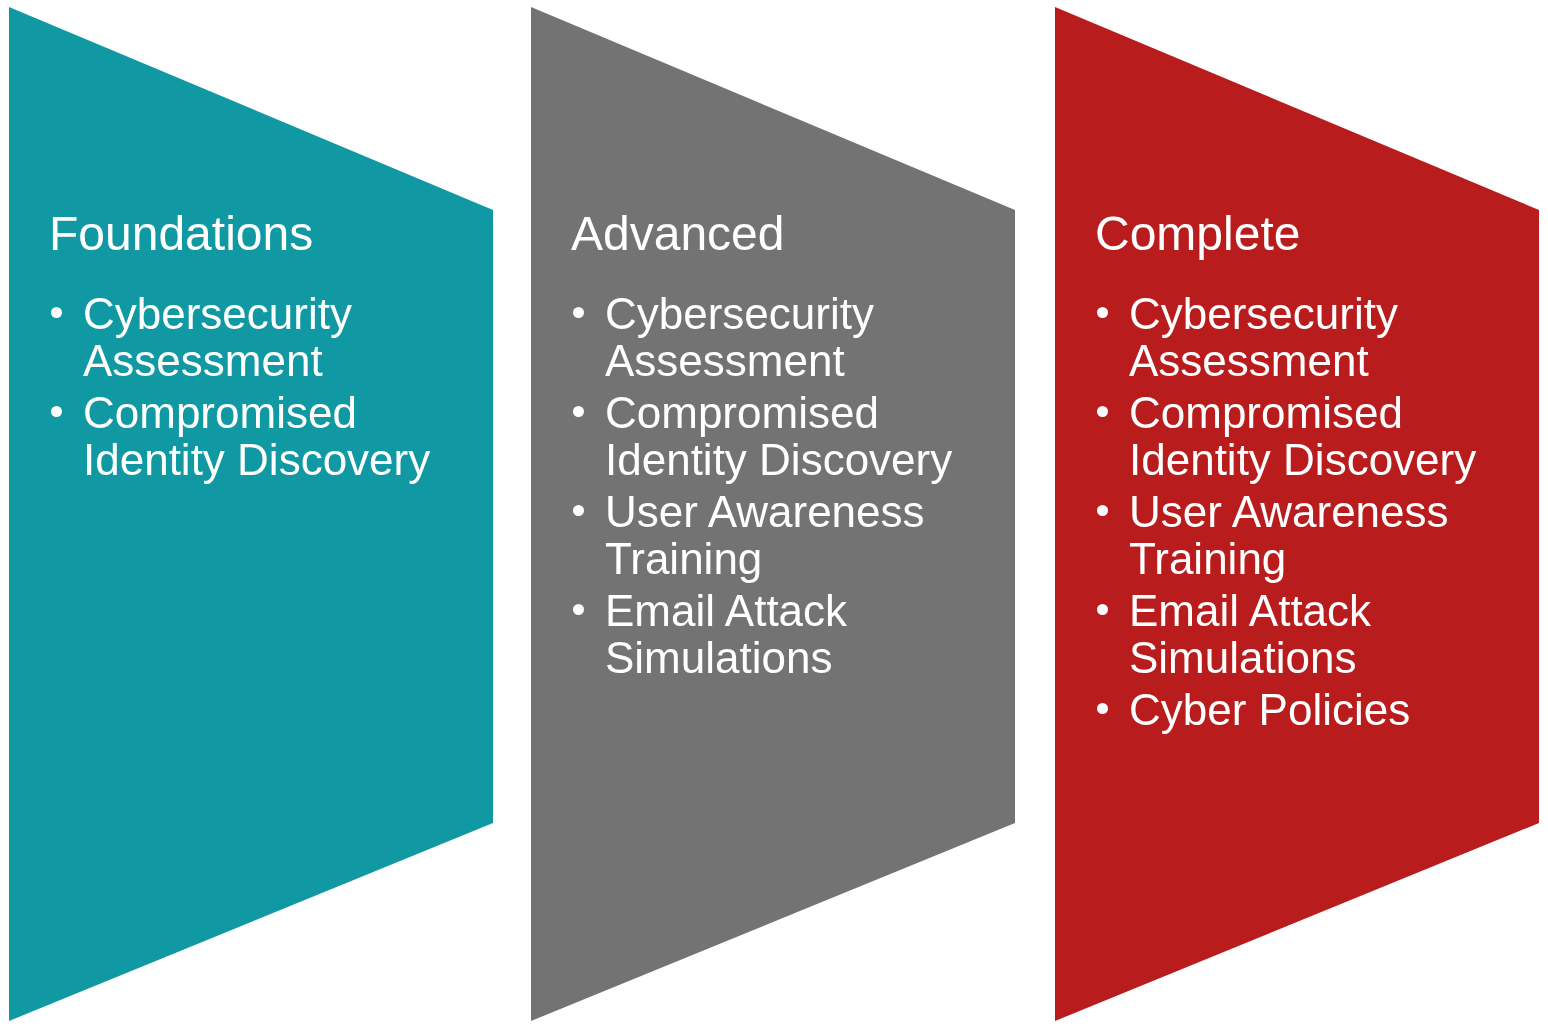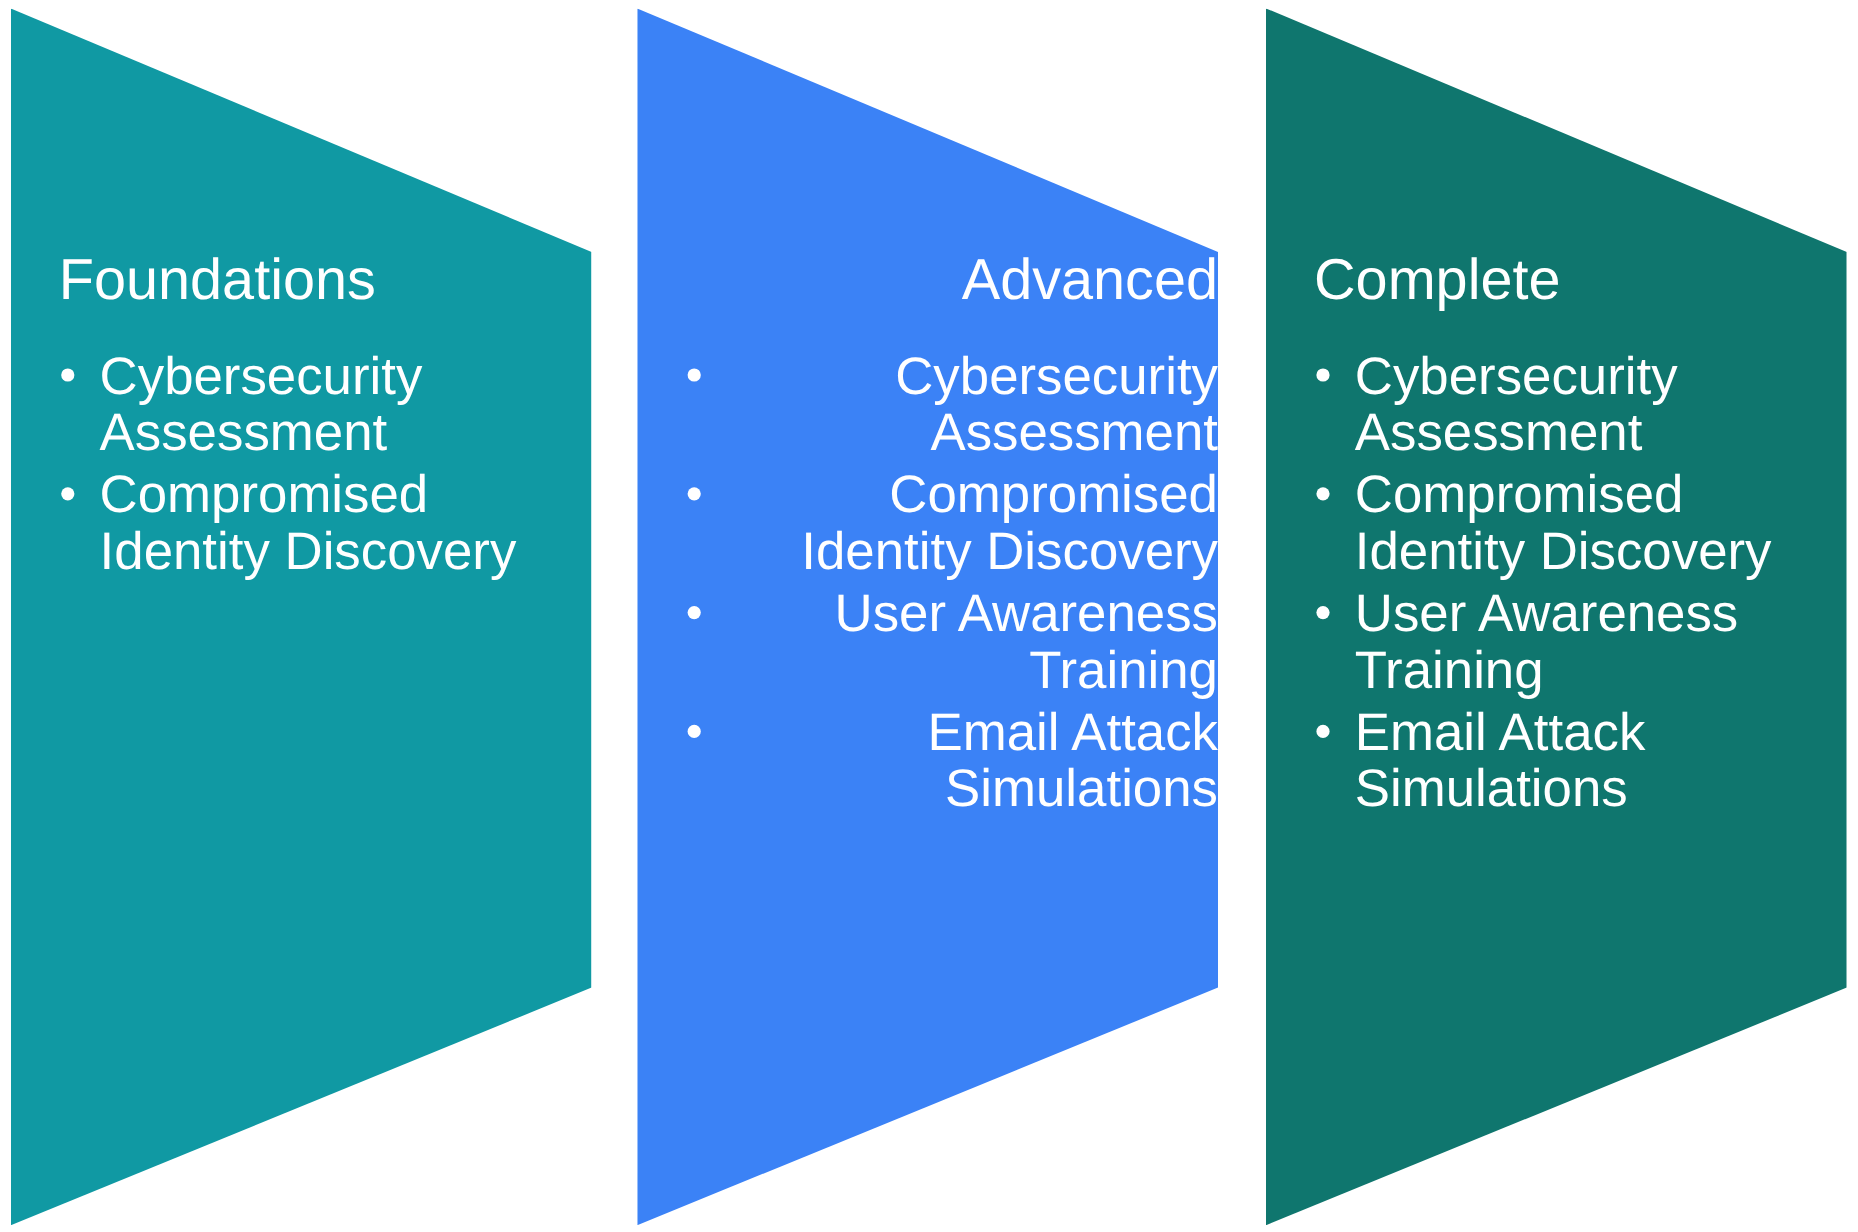--- a/index.html
+++ b/index.html
@@ -74,37 +74,38 @@
   <section class="panel" id="panel-0" style="background: rgb(16, 153, 163);">
     <div class="panel-content">
       <h2 class="panel-title">Foundations</h2>
       <ul class="bullets">
           <li>Cybersecurity Assessment</li>
           <li>Compromised Identity Discovery</li>
         </ul>
     </div>
   </section>
 
-  <section class="panel" id="panel-1" style="background: #3b82f6; text-align: right;">
+  <section class="panel" id="panel-1" style="background: #737373;">
     <div class="panel-content">
       <h2 class="panel-title">Advanced</h2>
       <ul class="bullets">
           <li>Cybersecurity Assessment</li>
           <li>Compromised Identity Discovery</li>
           <li>User Awareness Training</li>
           <li>Email Attack Simulations</li>
         </ul>
     </div>
   </section>
 
-  <section class="panel" id="panel-2" style="background: #0f766e;">
+  <section class="panel" id="panel-2" style="background: #b91c1c;">
     <div class="panel-content">
       <h2 class="panel-title">Complete</h2>
       <ul class="bullets">
           <li>Cybersecurity Assessment</li>
           <li>Compromised Identity Discovery</li>
           <li>User Awareness Training</li>
           <li>Email Attack Simulations</li>
+          <li>Cyber Policies</li>
         </ul>
     </div>
   </section>
 
 </div>
 
 </body></html>

